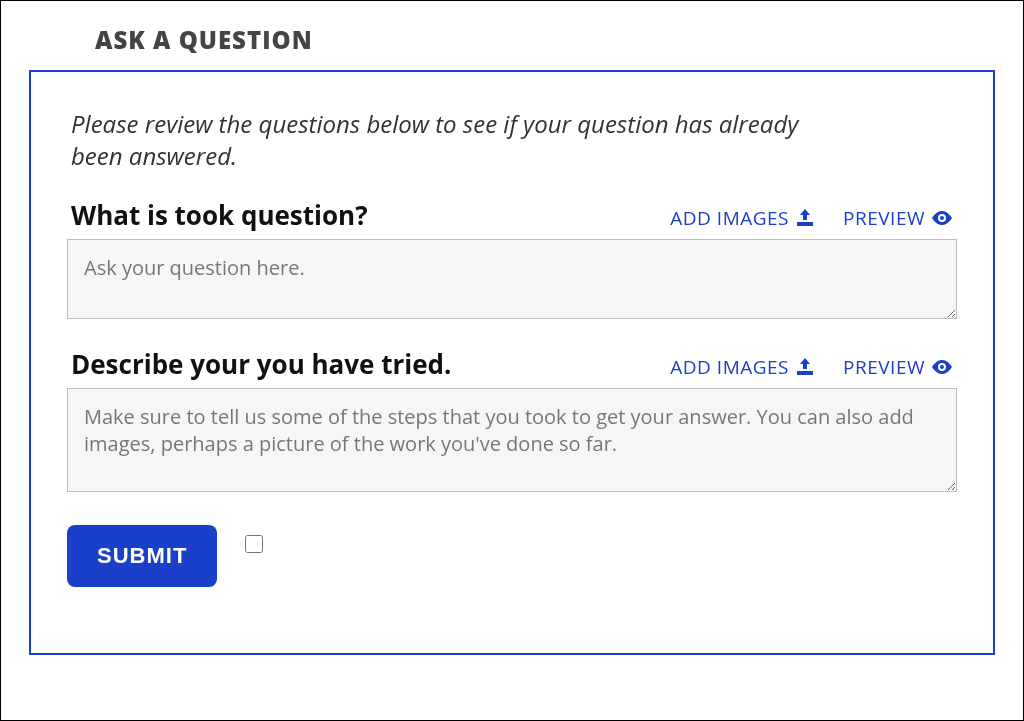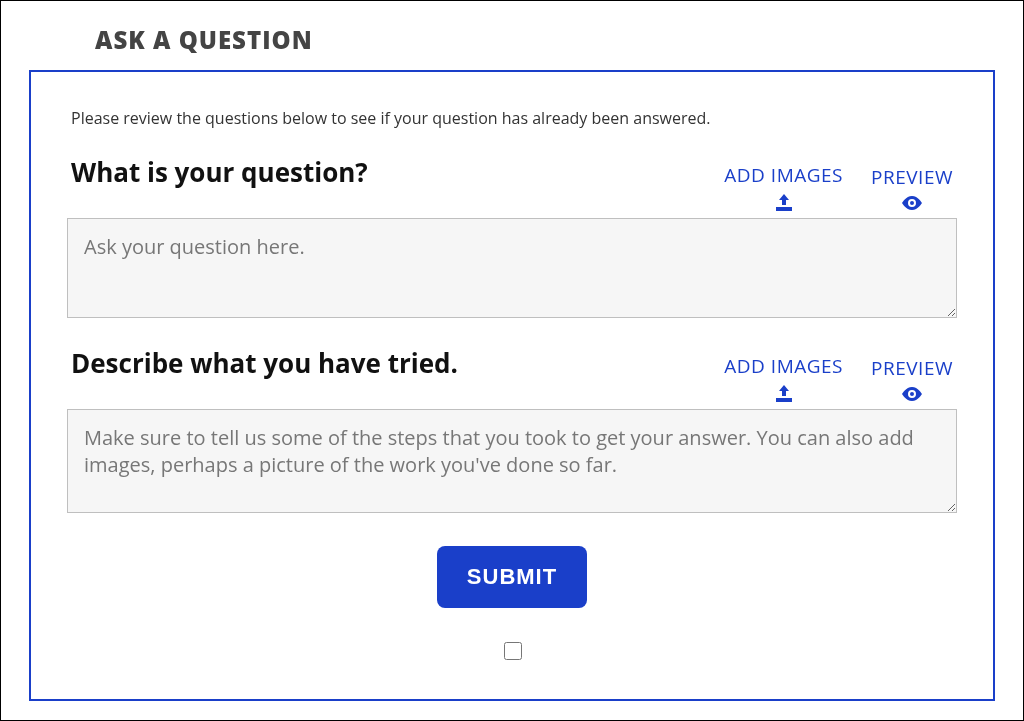--- a/index.html
+++ b/index.html
@@ -25,21 +25,22 @@
     margin: 22px 0 14px 66px;
     text-transform: uppercase;
   }
   .panel {
     border: 2px solid #1a3fc9;
     margin: 0 0 0 0;
     padding: 36px 36px 36px 36px;
     min-height: 585px;
   }
   .intro {
-    font-size: 16px;
+    font-style: italic;
+    font-size: 24px;
     color: #333;
     line-height: 1.35;
     margin: 0 0 24px 4px;
     max-width: 760px;
   }
   .section {
     margin: 0 0 22px 0;
   }
   .section-header {
     display: flex;
@@ -60,43 +61,41 @@
   .link-action {
     color: #1a3fc9;
     font-size: 19px;
     font-weight: 500;
     letter-spacing: 0.5px;
     text-transform: uppercase;
     display: inline-flex;
     align-items: center;
     gap: 6px;
     cursor: pointer;
-    flex-direction: column;
   }
   .link-action svg { fill: #1a3fc9; }
   textarea.field {
     width: 100%;
     font-family: inherit;
     font-size: 20px;
     color: #666;
     background: #f6f6f6;
     border: 1px solid #bfbfbf;
     padding: 14px 16px;
     resize: both;
     line-height: 1.35;
   }
   textarea.field::placeholder { color: #777; }
-  .ta-question { height: 100px; }
+  .ta-question { height: 80px; }
   .ta-tried    { height: 104px; }
   .footer-row {
     display: flex;
-    align-items: center;
+    align-items: flex-start;
     gap: 24px;
     margin-top: 28px;
-    flex-direction: column;
   }
   .submit-btn {
     background: #1a3fc9;
     color: #fff;
     font-size: 22px;
     font-weight: 600;
     letter-spacing: 1px;
     border: none;
     padding: 18px 30px;
     border-radius: 8px;
@@ -125,21 +124,21 @@
 <div class="frame">
 
   <h1 class="page-title">ASK A QUESTION</h1>
 
   <div class="panel">
 
     <p class="intro">Please review the questions below to see if your question has already been answered.</p>
 
     <div class="section">
       <div class="section-header">
-        <div class="section-label">What is your question?</div>
+        <div class="section-label">What is took question?</div>
         <div class="header-actions">
           <span class="link-action">
             <span>ADD IMAGES</span>
             <svg width="20" height="18" viewBox="0 0 20 18">
               <path d="M10 0 L15 6 H12 V11 H8 V6 H5 Z"></path>
               <rect x="2" y="13" width="16" height="4"></rect>
             </svg>
           </span>
           <span class="link-action">
             <span>PREVIEW</span>
@@ -147,21 +146,21 @@
               <path d="M11 0 C5 0 1 7 1 7 s4 7 10 7 s10-7 10-7 S17 0 11 0 Z M11 11 a4 4 0 1 1 0-8 a4 4 0 0 1 0 8 Z M11 5 a2 2 0 1 0 0 4 a2 2 0 0 0 0-4 Z"></path>
             </svg>
           </span>
         </div>
       </div>
       <textarea class="field ta-question" placeholder="Ask your question here." style=""></textarea>
     </div>
 
     <div class="section">
       <div class="section-header">
-        <div class="section-label">Describe what you have tried.</div>
+        <div class="section-label">Describe your you have tried.</div>
         <div class="header-actions">
           <span class="link-action">
             <span>ADD IMAGES</span>
             <svg width="20" height="18" viewBox="0 0 20 18">
               <path d="M10 0 L15 6 H12 V11 H8 V6 H5 Z"></path>
               <rect x="2" y="13" width="16" height="4"></rect>
             </svg>
           </span>
           <span class="link-action">
             <span>PREVIEW</span>

